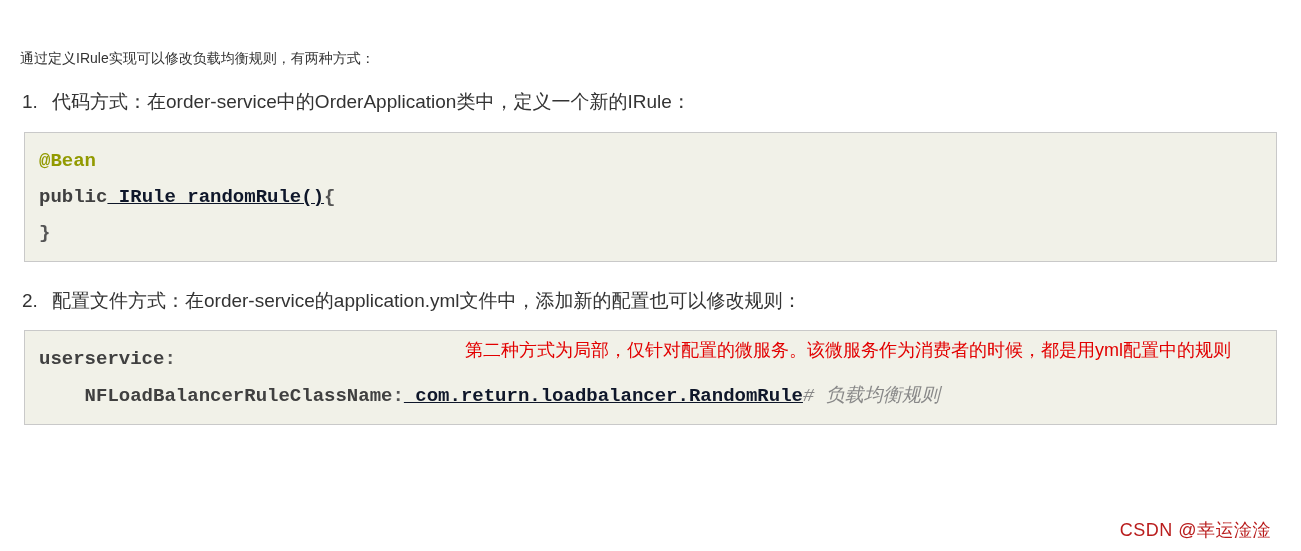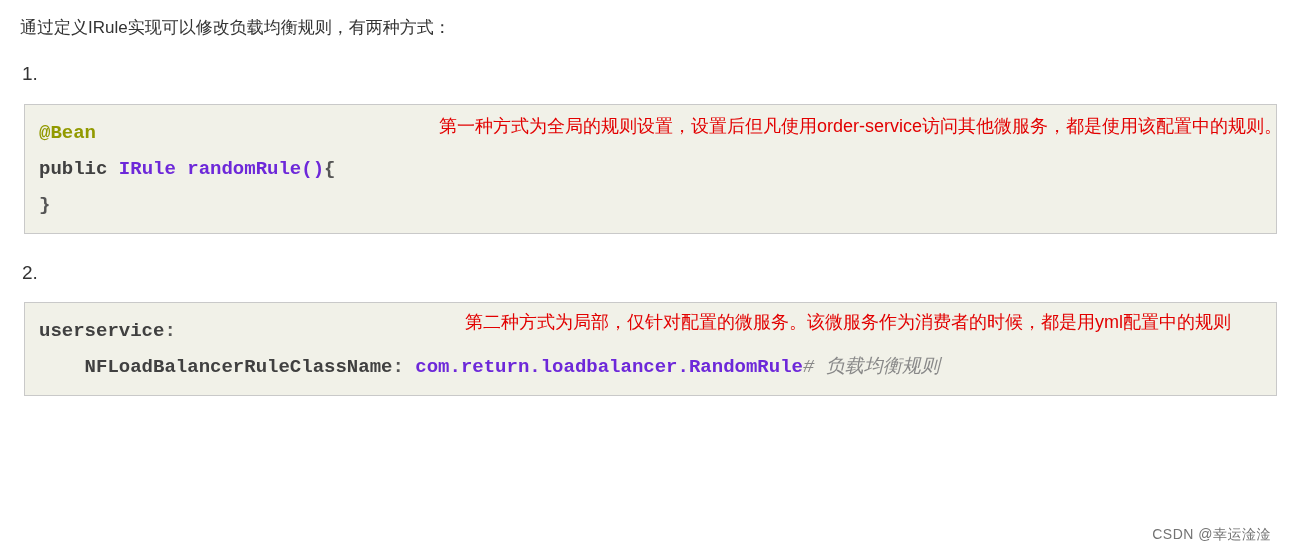--- a/index.html
+++ b/index.html
@@ -7,21 +7,22 @@
       font-family: "Microsoft YaHei", "PingFang SC", Arial, sans-serif;
       background: #ffffff;
       padding: 14px 20px;
       width: 1301px;
       color: #333;
       font-size: 18px;
       line-height: 1.6;
     }
     .intro {
       margin-bottom: 18px;
-      font-size: 17px;
+      font-size: 14px;
+      margin-top: 33px;
     }
     .list-item {
       display: flex;
       margin-bottom: 14px;
       font-size: 19px;
     }
     .list-num {
       width: 32px;
       flex-shrink: 0;
       padding-left: 2px;
@@ -32,61 +33,62 @@
       background: #f1f1e8;
       padding: 10px 14px 10px 14px;
       margin: 0 4px 24px 4px;
       font-family: "Courier New", Consolas, monospace;
       font-size: 19px;
       line-height: 1.9;
     }
     .code-line { white-space: pre; }
     .annotation { color: #929a00; font-weight: bold; }
     .kw { color: #404040; font-weight: bold; }
-    .plain { color: #6d28d9; font-weight: bold; }
+    .plain { color: #0f172a; font-weight: bold; text-decoration: underline; }
     .comment { color: #888; font-style: italic; font-weight: normal; text-align: right;}
     .punct { color: #555; font-weight: bold;}
     .red-note {
       position: absolute;
       color: #e20000;
       font-family: "Microsoft YaHei", "PingFang SC", Arial, sans-serif;
       font-size: 18px;
       font-weight: normal;
       line-height: 1.55;
       width: 850px;
     }
     .red-note-1 { top: 8px; left: 414px; }
     .red-note-2 { top: 6px; left: 440px; }
     .watermark {
       position: fixed;
       right: 30px;
       bottom: 6px;
-      color: #737373;
-      font-size: 14px;
+      color: #b91c1c;
+      font-size: 18px;
       letter-spacing: 0.5px;
     }
   </style>
 </head>
 <body>
 
 <p class="intro">通过定义IRule实现可以修改负载均衡规则，有两种方式：</p>
 
 <div class="list-item">
   <span class="list-num">1.</span>
+  <span>代码方式：在order-service中的OrderApplication类中，定义一个新的IRule：</span>
 </div>
 
 <div class="code-block">
-  <div class="red-note red-note-1">第一种方式为全局的规则设置，设置后但凡使用order-service访问其他微服务，都是使用该配置中的规则。</div>
   <div class="code-line"><span class="annotation">@Bean</span></div>
   <div class="code-line"><span class="kw">public</span><span class="plain"> IRule randomRule()</span><span class="punct">{</span></div>
   <div class="code-line"><span class="punct">}</span></div>
 </div>
 
 <div class="list-item">
   <span class="list-num">2.</span>
+  <span>配置文件方式：在order-service的application.yml文件中，添加新的配置也可以修改规则：</span>
 </div>
 
 <div class="code-block">
   <div class="red-note red-note-2">第二种方式为局部，仅针对配置的微服务。该微服务作为消费者的时候，都是用yml配置中的规则</div>
   <div class="code-line"><span class="kw">userservice</span><span class="punct">:</span></div>
   <div class="code-line">    <span class="kw">NFLoadBalancerRuleClassName</span><span class="punct">:</span><span class="plain"> com.return.loadbalancer.RandomRule</span><span class="comment"># 负载均衡规则</span></div>
 </div>
 
 <div class="watermark">CSDN @幸运淦淦</div>
 

